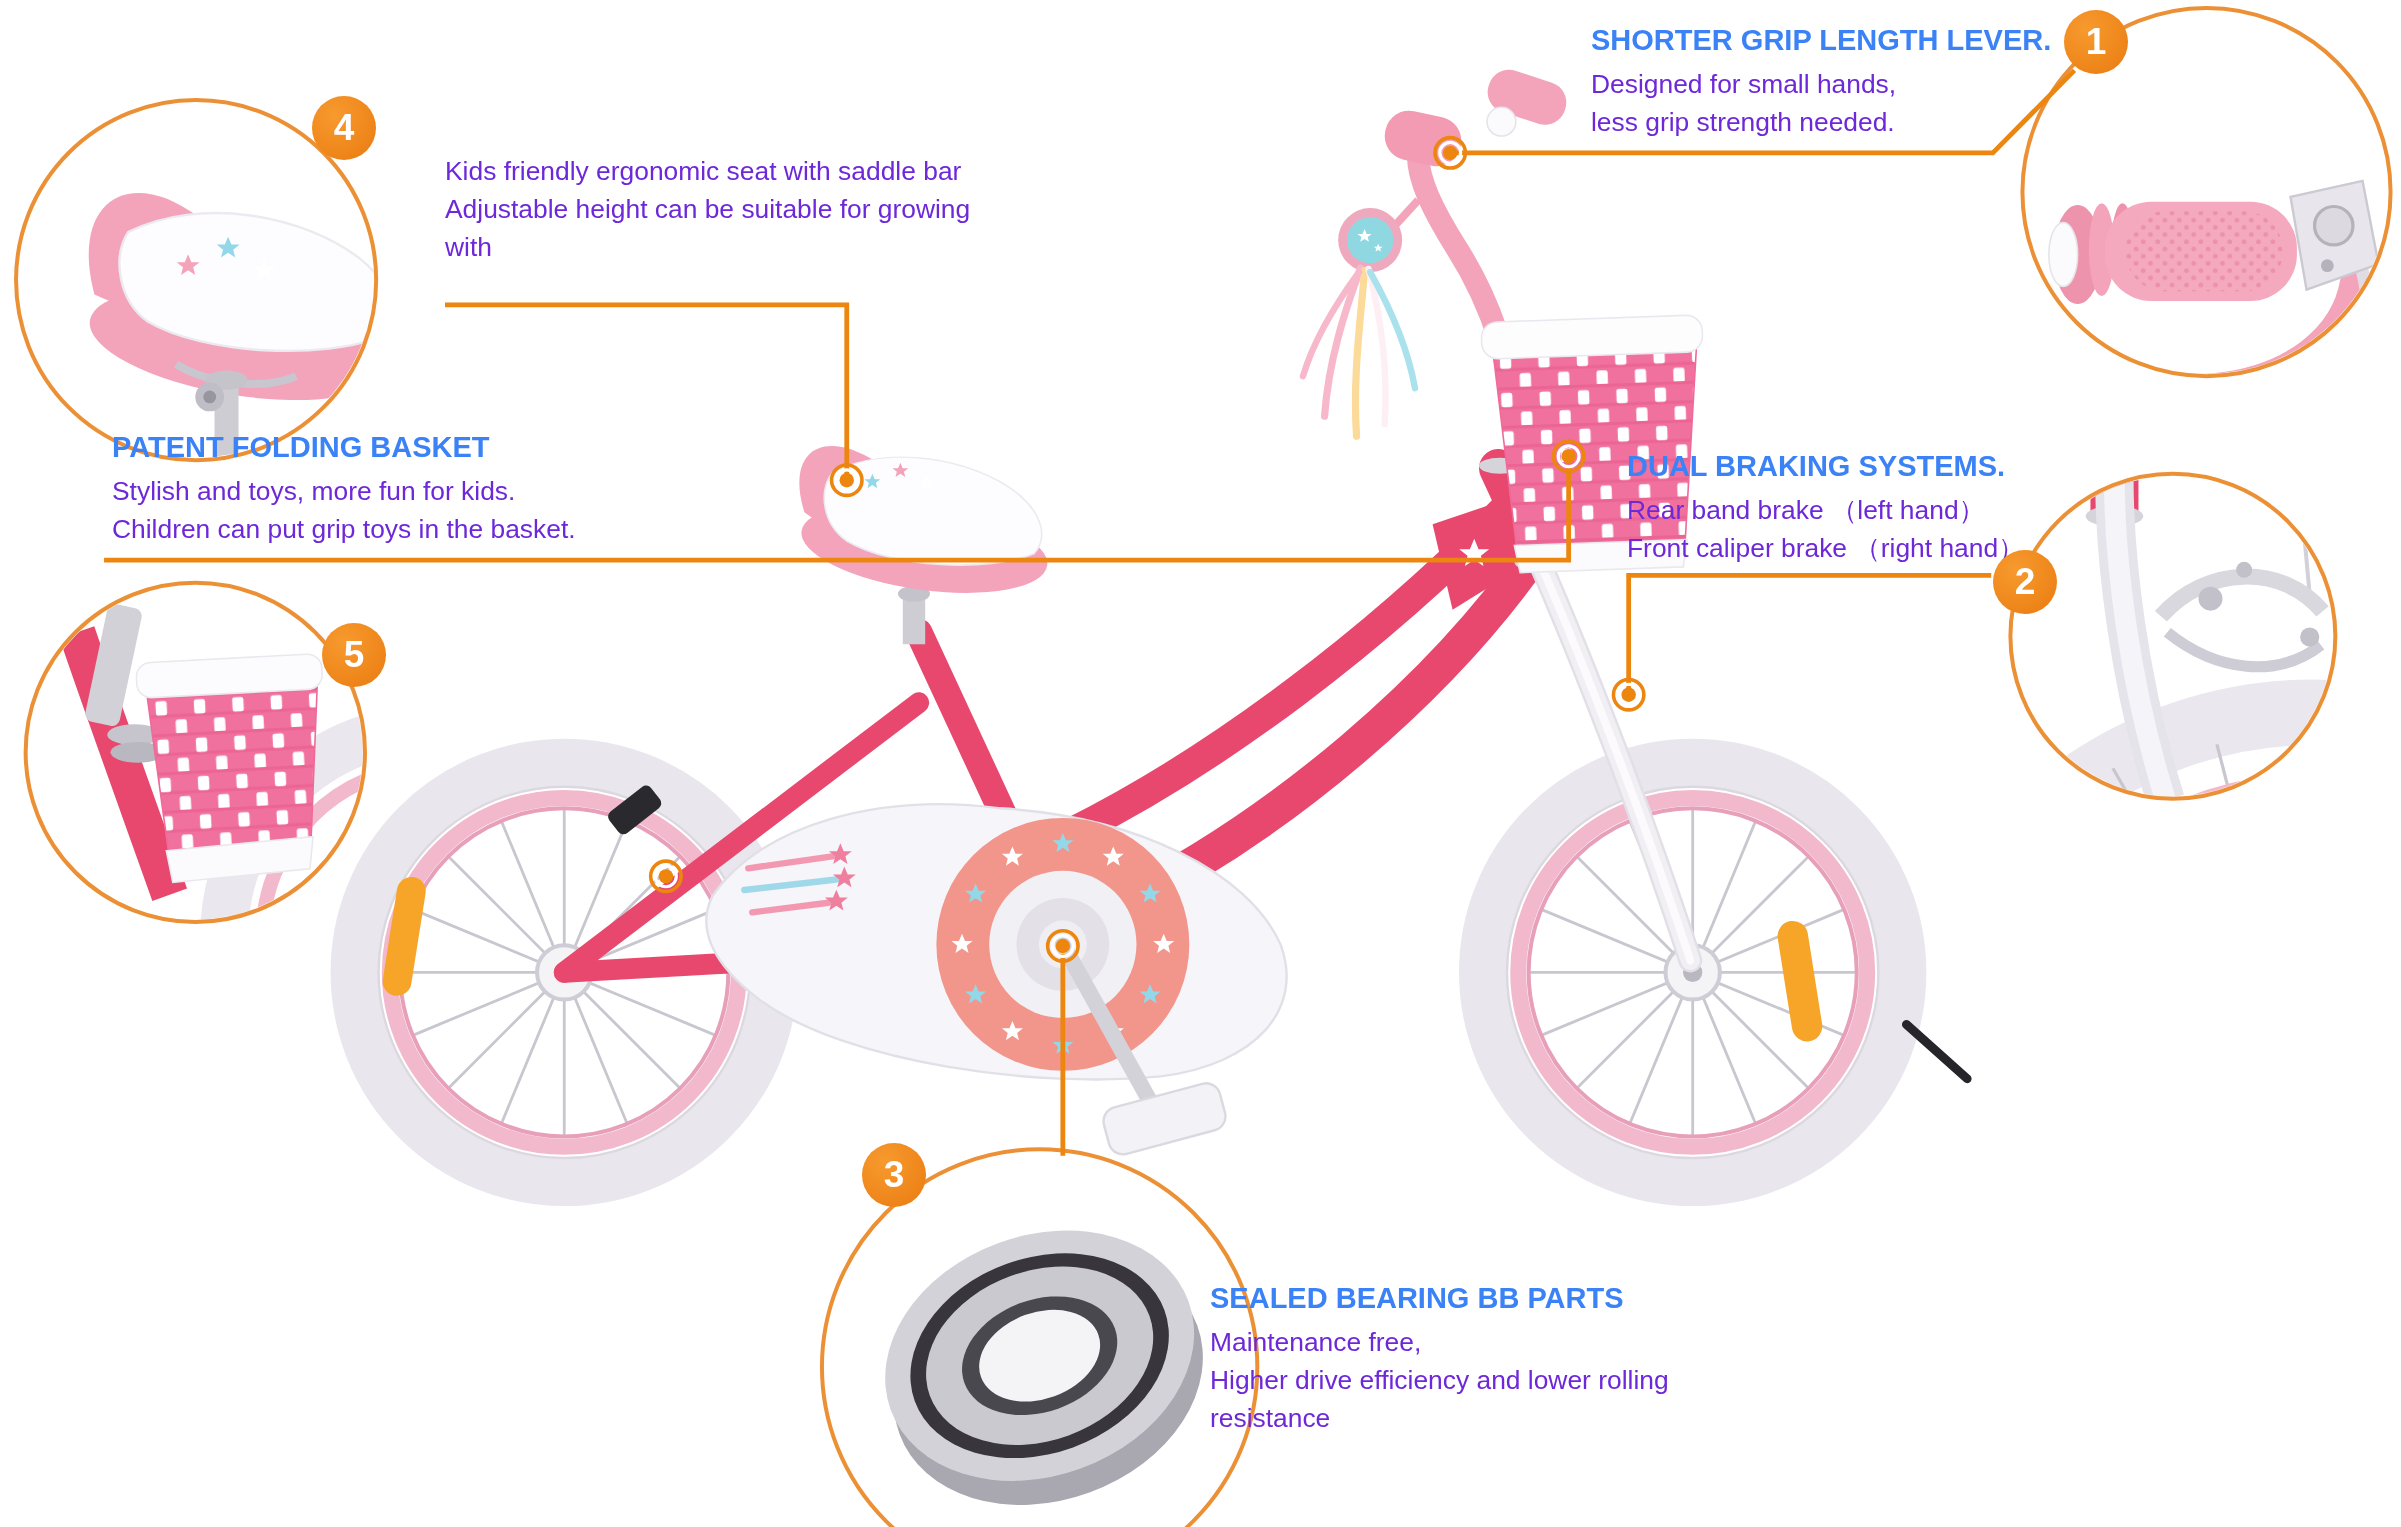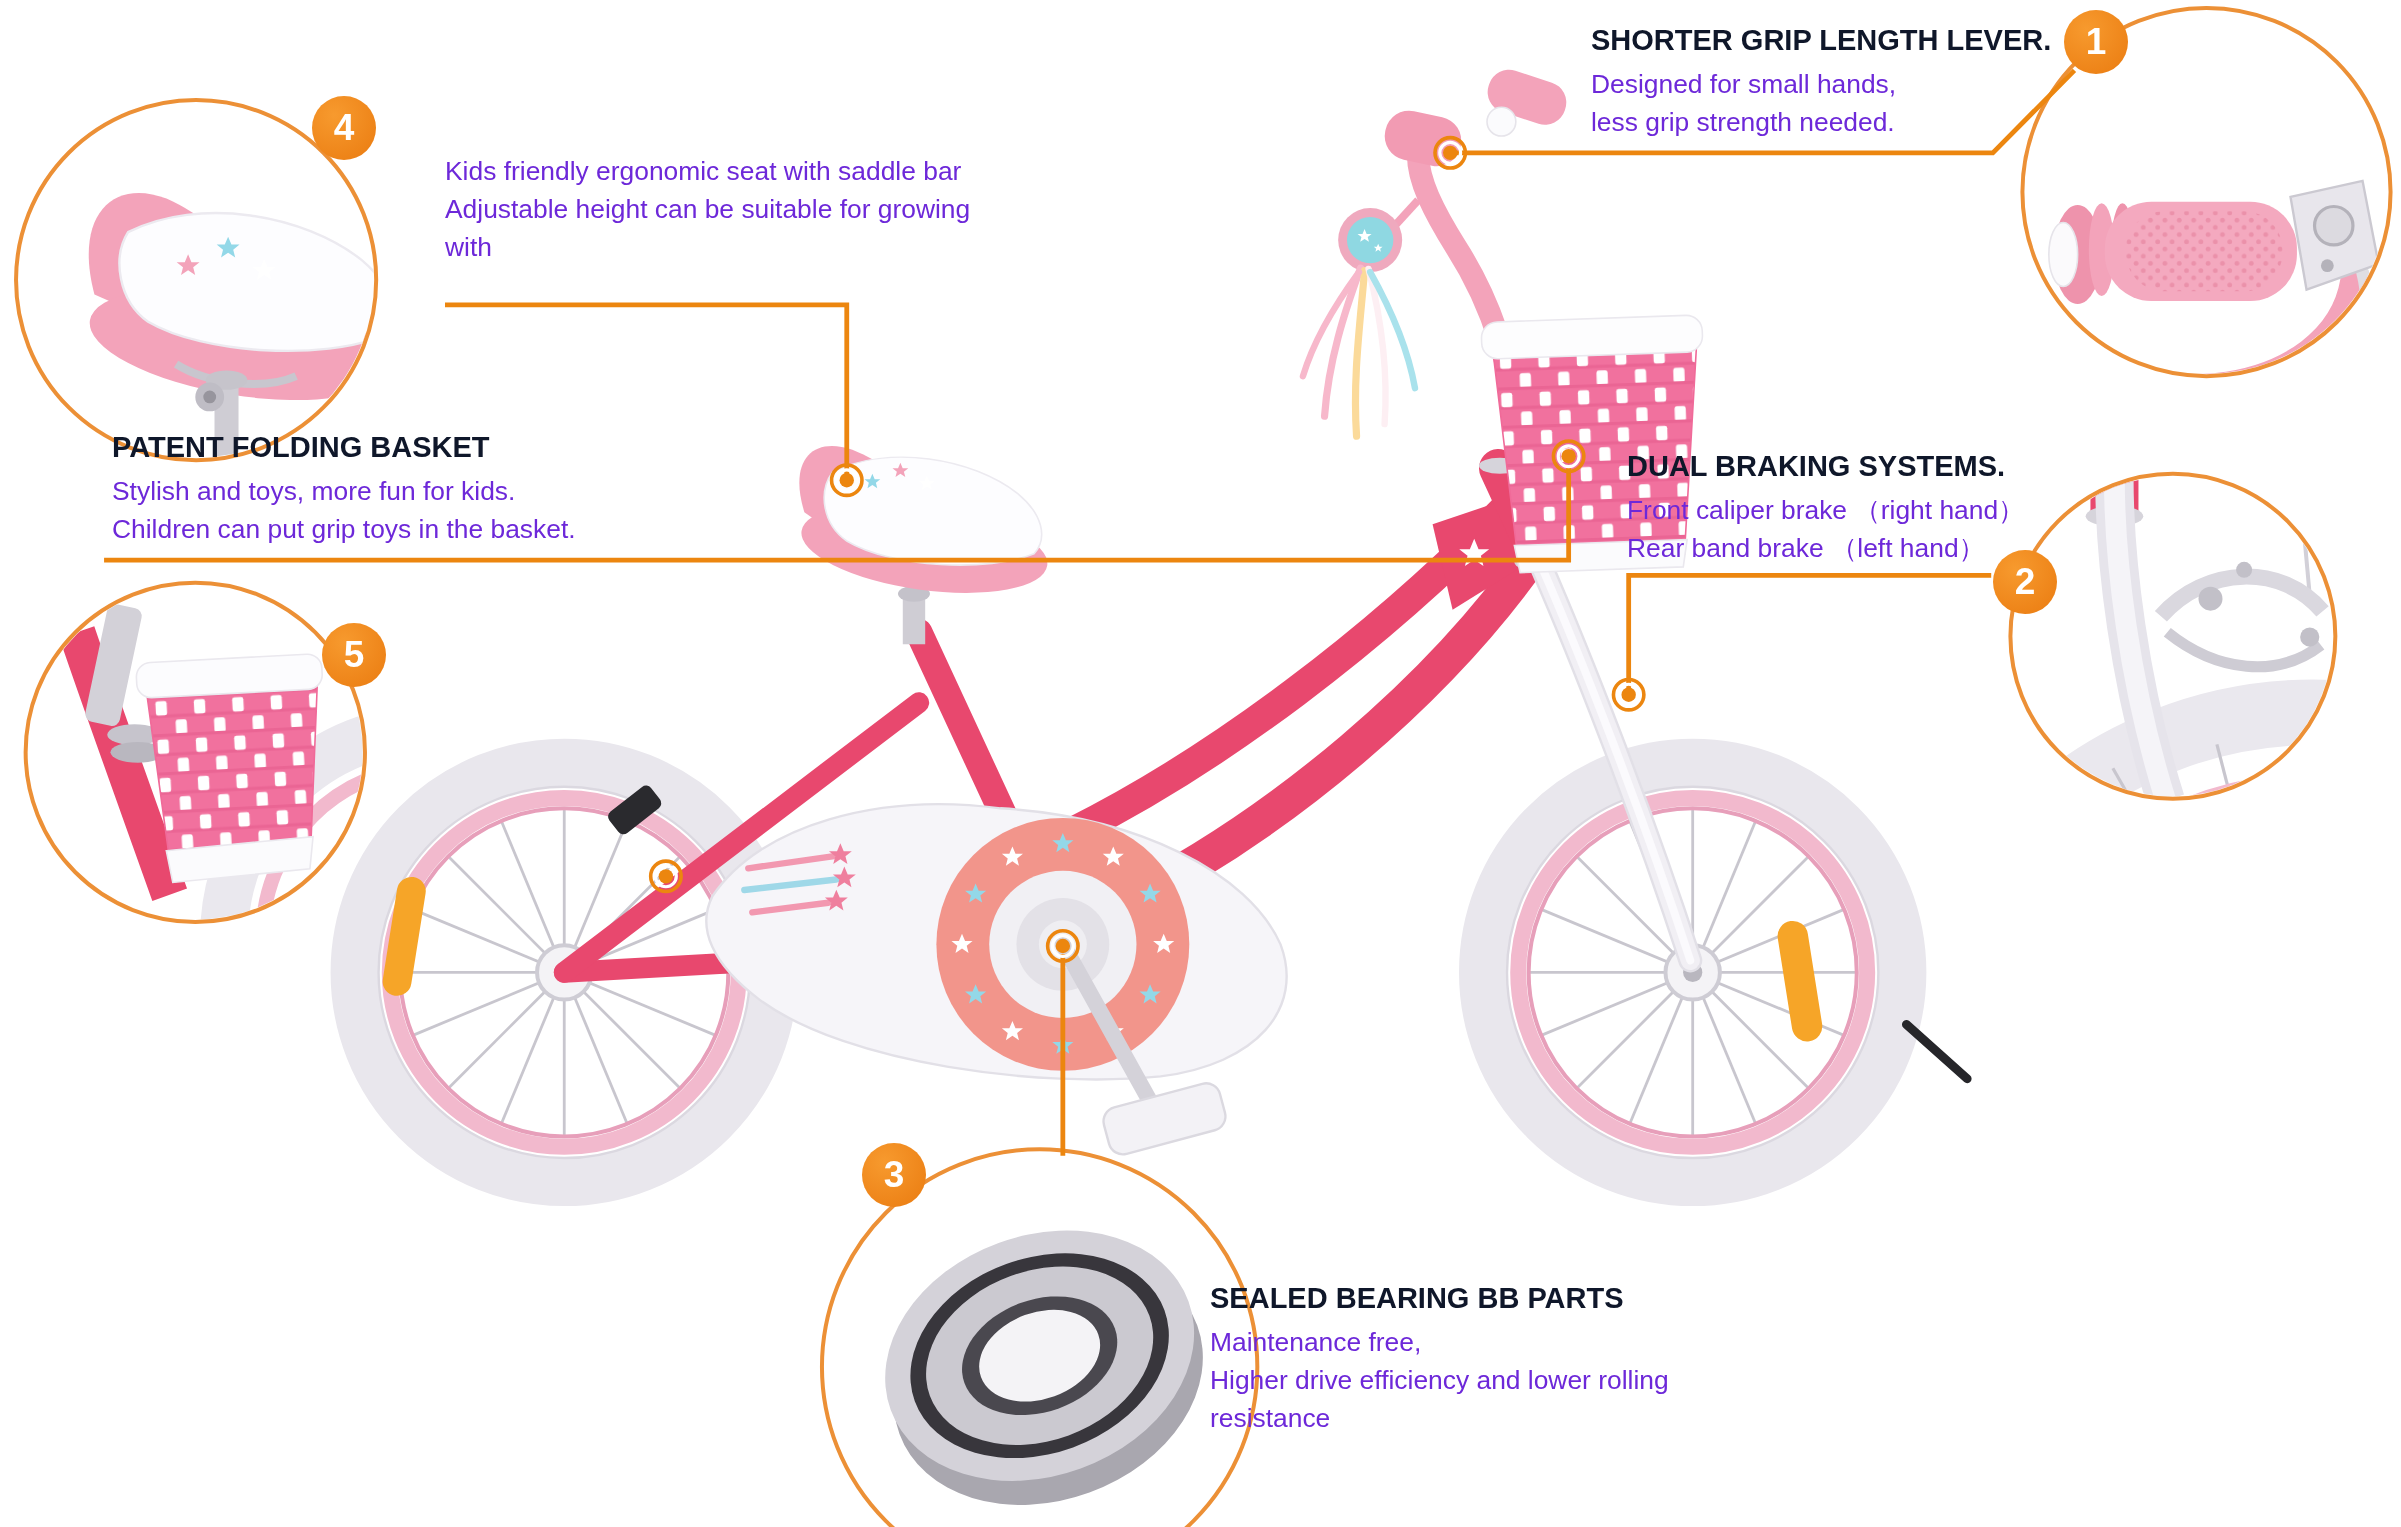--- a/index.html
+++ b/index.html
@@ -1,20 +1,20 @@
 <!DOCTYPE html>
 <html style="font-size:12.8px"><head>
 <meta charset="utf-8">
 <style>
   html,body{margin:0;padding:0;background:#fff;}
   #canvas{position:relative;width:2401px;height:1527px;background:#FFFFFF;overflow:hidden;
           font-family:"Liberation Sans", sans-serif;}
   #bike-svg{position:absolute;left:0;top:0;}
   .callout-text{position:absolute;}
-  .callout-title{font-size:29px;font-weight:bold;color:#0f172a;white-space:nowrap;margin-bottom:8px;}
+  .callout-title{font-size:29px;font-weight:bold;color:#3b82f6;white-space:nowrap;margin-bottom:8px;}
   .callout-line{font-size:26.4px;color:#6d28d9;white-space:nowrap;line-height:38px;}
   .badge{position:absolute;width:64px;height:64px;border-radius:50%;
          background:radial-gradient(circle at 35% 30%, #F79A2E, #EA7B10);
          color:#fff;font-size:37px;font-weight:bold;display:flex;align-items:center;justify-content:center;
          z-index:30;}
 </style>
 </head>
 <body>
 
 <div id="canvas">
@@ -328,22 +328,22 @@
 </div>
 
 <div class="callout-text" style="left:112px;top:431px;">
   <div class="callout-title">PATENT FOLDING BASKET</div>
   <div class="callout-line">Stylish and toys, more fun for kids.</div>
   <div class="callout-line">Children can put grip toys in the basket.</div>
 </div>
 
 <div class="callout-text" style="left:1627px;top:450px;">
   <div class="callout-title">DUAL BRAKING SYSTEMS.</div>
+  <div class="callout-line">Rear band brake （left hand）</div>
   <div class="callout-line">Front caliper brake （right hand）</div>
-  <div class="callout-line">Rear band brake （left hand）</div>
 </div>
 
 <div class="callout-text" style="left:1210px;top:1282px;">
   <div class="callout-title">SEALED BEARING BB PARTS</div>
   <div class="callout-line">Maintenance free,</div>
   <div class="callout-line">Higher drive efficiency and lower rolling</div>
   <div class="callout-line">resistance</div>
 </div>
 
 </div>

